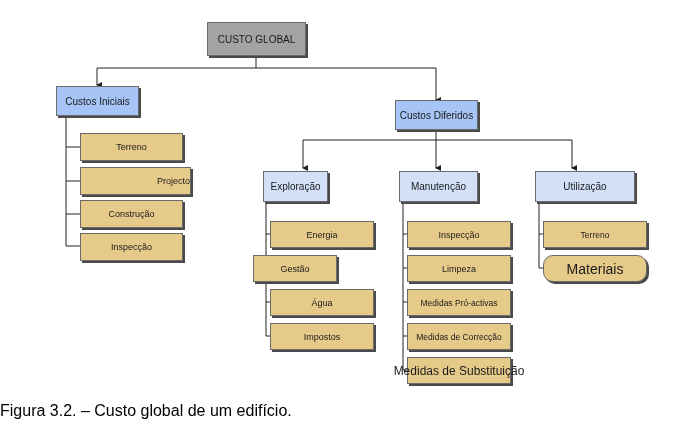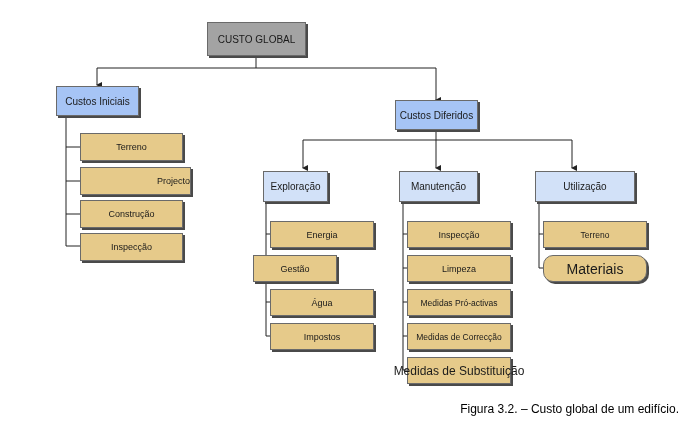--- a/index.html
+++ b/index.html
@@ -6,21 +6,21 @@
   body { width:679px; height:430px; position:relative; overflow:hidden;
          font-family:"Liberation Sans", sans-serif; }
   svg.lines { position:absolute; left:0; top:0; }
   .box { position:absolute; box-sizing:border-box; display:flex; align-items:center; justify-content:center;
          text-align:center; border:1px solid #6a6a6a; box-shadow:2px 2px 0 #4a4a4a;
          font-size:9px; color:#1a1a1a; white-space:nowrap; }
   .root { background:#a3a3a3; font-size:10px; }
   .lvl1 { background:#a6c4f5; font-size:10px; }
   .lvl2 { background:#d2e1f8; font-size:10px; }
   .leaf { background:#e6ca8a; }
-  .caption { position:absolute; left:0; width:679px; top:402px; text-align:right; font-size:12px; color:#000; }
+  .caption { position:absolute; left:0; width:679px; top:402px; text-align:left; font-size:16px; color:#000; }
 </style>
 </head>
 <body>
 
 <svg class="lines" width="679" height="430">
   <defs>
     <marker id="arr" markerWidth="6" markerHeight="6" refX="3" refY="5" orient="auto">
       <path d="M0,0 L6,0 L3,6 z" fill="#222"></path>
     </marker>
   </defs>

